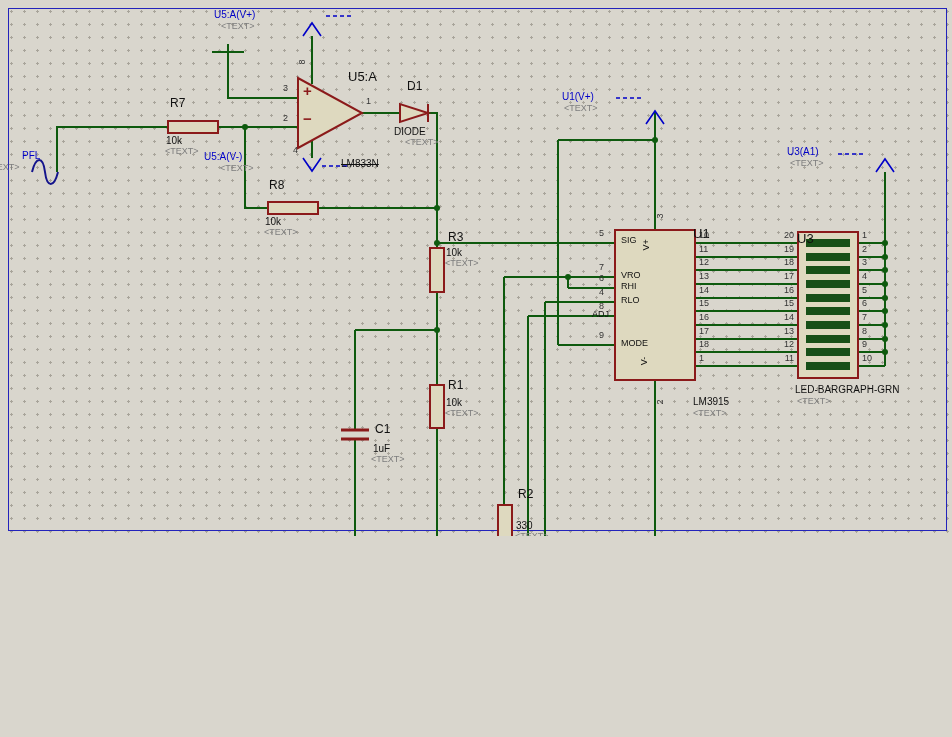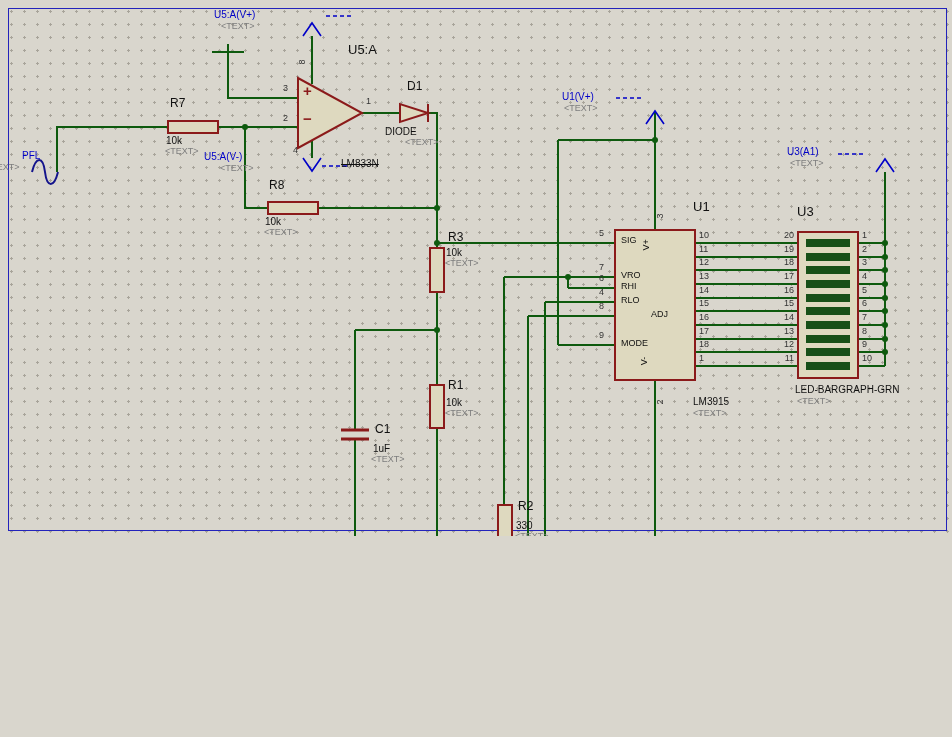--- a/index.html
+++ b/index.html
@@ -8,21 +8,21 @@
          background-color:#d9d6cd;
          background-image:radial-gradient(circle,#a8a49a 1px,transparent 1.4px);
          background-size:13px 13px;background-position:5px 5px;}
   .frame{position:absolute;left:8px;top:8px;right:5px;bottom:5px;
          border:1px solid #2323bb;pointer-events:none;}
   svg.layer{position:absolute;left:0;top:0;}
   .t{position:absolute;white-space:nowrap;line-height:1.1;color:#1a1a1a;font-size:10px;}
   .blue{color:#0000c8;font-size:10px;}
   .sub{color:#7d7d7d;font-size:9px;}
   .ref{font-size:12px;color:#111;}
-  .ref13{font-size:13px;color:#111;}
+  .ref13{font-size:13px;color:#111;margin-top:27px;}
   .val{font-size:10px;color:#111;}
   .pin{font-size:9px;color:#333;}
   .pname{font-size:9px;color:#111;}
   .sign{font-size:15px;font-weight:bold;color:#8b1a1a;}
   .rot{transform:rotate(-90deg);transform-origin:center;}
   .strike{text-decoration:line-through;}
   .ra{width:28px;text-align:right;}
 </style>
 </head>
 <body>
@@ -221,41 +221,41 @@
   <span class="t sub" style="left:264px;top:228px">&lt;TEXT&gt;</span>
 
   <span class="t ref" style="left:448px;top:231px">R3</span>
   <span class="t val" style="left:446px;top:247px">10k</span>
   <span class="t sub" style="left:445px;top:259px">&lt;TEXT&gt;</span>
 
   <span class="t ref" style="left:448px;top:379px">R1</span>
   <span class="t val" style="left:446px;top:397px">10k</span>
   <span class="t sub" style="left:445px;top:409px">&lt;TEXT&gt;</span>
 
-  <span class="t ref" style="left:518px;top:500px">R2</span>
+  <span class="t ref" style="left:518px;top:488px">R2</span>
   <span class="t val" style="left:516px;top:520px">330</span>
   <span class="t sub" style="left:515px;top:532px">&lt;TEXT&gt;</span>
 
   <span class="t ref" style="left:375px;top:423px">C1</span>
   <span class="t val" style="left:373px;top:443px">1uF</span>
   <span class="t sub" style="left:371px;top:455px">&lt;TEXT&gt;</span>
 
   <span class="t ref" style="left:407px;top:80px">D1</span>
-  <span class="t val" style="left:385px;top:126px">DIODE</span>
+  <span class="t val" style="left:394px;top:126px">DIODE</span>
   <span class="t sub" style="left:405px;top:138px">&lt;TEXT&gt;</span>
 
   <span class="t ref13" style="left:693px;top:200px">U1</span>
   <span class="t val" style="left:693px;top:396px">LM3915</span>
   <span class="t sub" style="left:693px;top:409px">&lt;TEXT&gt;</span>
 
   <span class="t pname" style="left:621px;top:236px">SIG</span>
   <span class="t pname" style="left:621px;top:271px">VRO</span>
   <span class="t pname" style="left:621px;top:282px">RHI</span>
   <span class="t pname" style="left:621px;top:296px">RLO</span>
-  <span class="t pname" style="left:651px;top:310px">ADJ</span>
+  <span class="t pname" style="left:592px;top:310px">ADJ</span>
   <span class="t pname" style="left:621px;top:339px">MODE</span>
 
   <span class="t pin" style="left:599px;top:229px">5</span>
   <span class="t pin" style="left:599px;top:263px">7</span>
   <span class="t pin" style="left:599px;top:274px">6</span>
   <span class="t pin" style="left:599px;top:288px">4</span>
   <span class="t pin" style="left:599px;top:302px">8</span>
   <span class="t pin" style="left:599px;top:331px">9</span>
 
   <span class="t pname rot" style="left:641px;top:240px">V+</span>

